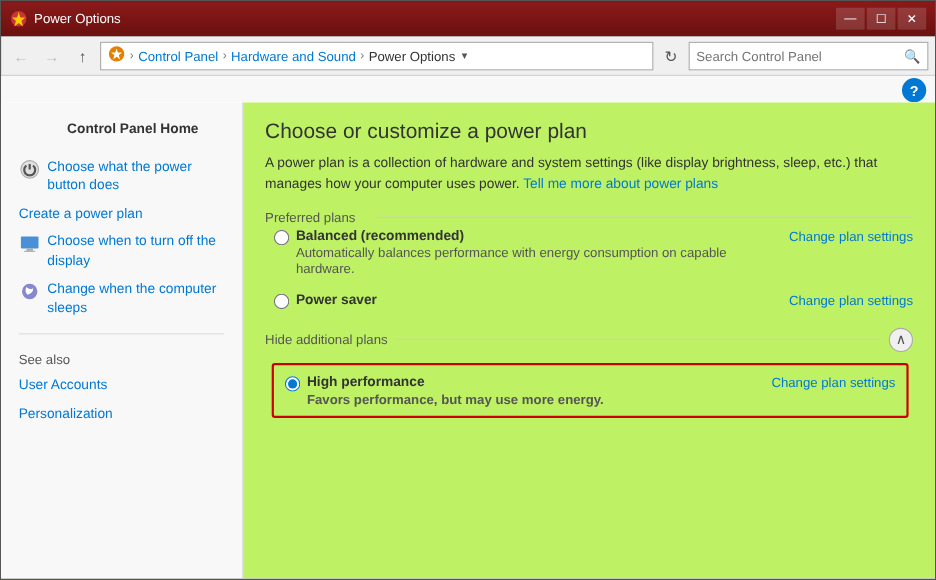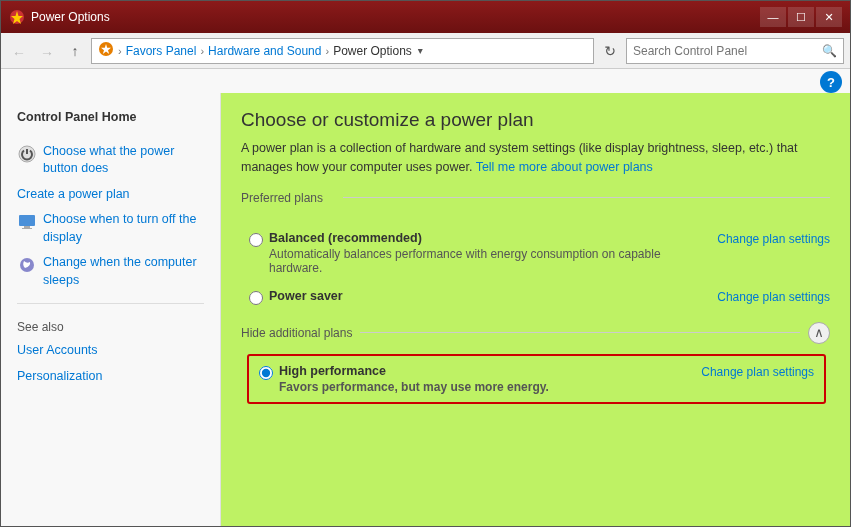--- a/index.html
+++ b/index.html
@@ -96,21 +96,21 @@
     }
     .sidebar-link {
       display: block;
       padding: 4px 16px;
       color: #0078d4;
       cursor: pointer;
       font-size: 12.5px;
       line-height: 1.4;
       text-decoration: none;
     }
-    .sidebar-link.bold { font-weight: 600; color: #333; cursor: default; }
+    .sidebar-link.bold { font-weight: 600; color: #333; cursor: default; margin-left: 44px; }
     .sidebar-item-with-icon {
       display: flex;
       align-items: flex-start;
       padding: 4px 16px;
       gap: 6px;
       justify-content: space-between;
     }
     .sidebar-icon { width: 20px; height: 20px; flex-shrink: 0; margin-top: 1px; }
     .sidebar-icon svg { width: 100%; height: 100%; }
 
@@ -118,21 +118,21 @@
     .see-also-label { padding: 6px 16px 4px; font-size: 12px; color: #555; }
 
     
     .content { flex: 1; padding: 16px 20px; overflow-y: auto; background: #bef264; }
     .page-title { font-size: 19px; font-weight: 300; color: #333; margin-bottom: 8px; }
     .page-desc { font-size: 12.5px; color: #333; line-height: 1.5; margin-bottom: 14px; }
     .page-desc a { color: #0078d4; cursor: pointer; text-decoration: none; }
 
     
     .section-header {
-      display: flex; align-items: center; gap: 20px; margin-bottom: 26px;
+      display: flex; align-items: center; gap: 20px; margin-bottom: 2px;
     }
     .section-label { font-size: 12px; color: #555; white-space: nowrap; }
     .section-line { flex: 1; height: 1px; background: #ccc; }
 
     
     .plan-item {
       display: flex; align-items: flex-start; margin-bottom: 14px; padding-left: 8px;
     }
     .plan-radio-col { padding-top: 2px; margin-right: 6px; }
     .plan-radio { width: 14px; height: 14px; accent-color: #0078d4; cursor: pointer; }
@@ -193,21 +193,21 @@
     <button class="nav-btn" disabled="">→</button>
     <button class="nav-btn">↑</button>
     <div class="breadcrumb-bar">
       <span>
         <svg width="16" height="16" viewBox="0 0 16 16">
             <circle cx="8" cy="8" r="7" fill="#e67e00"></circle>
             <path d="M8 3L9.2 6.8H13L10 9.2L11.2 13L8 10.6L4.8 13L6 9.2L3 6.8H6.8Z" fill="white"></path>
           </svg>
       </span>
       <span class="breadcrumb-sep">›</span>
-      <a class="breadcrumb-link">Favors Panel</a>
+      <a class="breadcrumb-link">Control Panel</a>
       <span class="breadcrumb-sep">›</span>
       <a class="breadcrumb-link">Hardware and Sound</a>
       <span class="breadcrumb-sep">›</span>
       <span class="breadcrumb-current">Power Options</span>
       <span class="breadcrumb-dropdown">▾</span>
     </div>
     <button class="refresh-btn">↻</button>
     <div class="search-box">
       <input type="text" placeholder="Search Control Panel" style="">
       <span class="search-icon">🔍</span>

